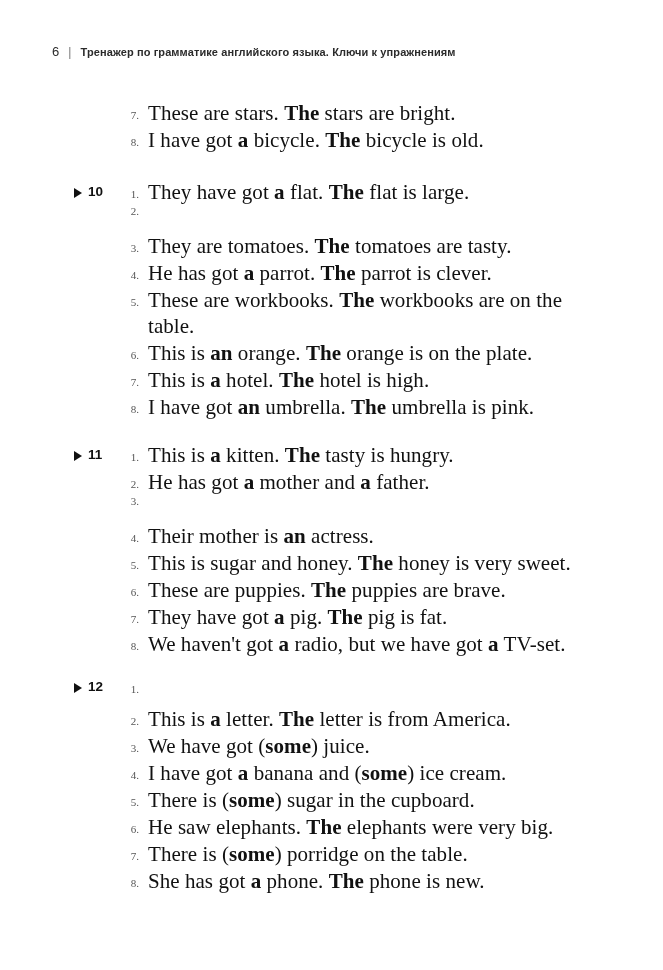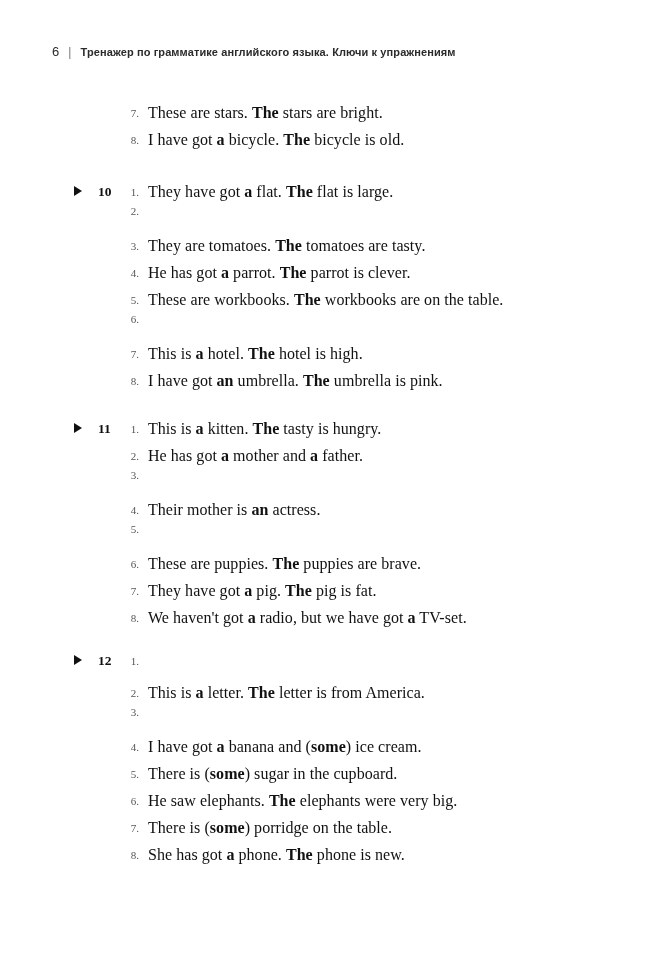--- a/index.html
+++ b/index.html
@@ -69,26 +69,25 @@
     align-items: baseline;
     min-height: 26px;
     margin-bottom: 1px;
   }
 
   
   .marker {
     width: 72px;
     flex: 0 0 72px;
     display: flex;
-    align-items: center;
+    align-items: flex-end;
     justify-content: flex-start;
     padding-left: 22px;
     box-sizing: border-box;
-    font-family: Liberation Serif, serif;
-    gap: 10px;
+    font-family: Liberation Sans, sans-serif;
   }
   .marker .tri {
     display: inline-block;
     width: 0;
     height: 0;
     border-left: 8px solid #111;
     border-top: 5px solid transparent;
     border-bottom: 5px solid transparent;
     margin-right: 6px;
     position: relative;
@@ -108,21 +107,21 @@
     font-family: "Liberation Serif", serif;
     font-size: 11px;
     color: #555;
     padding-right: 9px;
     box-sizing: border-box;
     position: relative;
     top: -1px;
   }
 
   .text {
-    font-size: 16px;
+    font-size: 21px;
     line-height: 26px;
     color: #111;
     letter-spacing: 0.05px;
   }
   .text b {
     font-weight: bold;
   }
 </style>
 </head>
 <body>
@@ -172,20 +171,21 @@
           <div class="text"><span>He has got </span><b>a</b><span> parrot. </span><b>The</b><span> parrot is clever.</span></div>
         </div>
         <div class="item">
           <div class="marker"></div>
           <div class="num">5.</div>
           <div class="text"><span>These are workbooks. </span><b>The</b><span> workbooks are on the table.</span></div>
         </div>
         <div class="item">
           <div class="marker"></div>
           <div class="num">6.</div>
+          <div class="text"><span>This is </span><b>an</b><span> orange. </span><b>The</b><span> orange is on the plate.</span></div>
         </div>
         <div class="item">
           <div class="marker"></div>
           <div class="num">7.</div>
           <div class="text"><span>This is </span><b>a</b><span> hotel. </span><b>The</b><span> hotel is high.</span></div>
         </div>
         <div class="item">
           <div class="marker"></div>
           <div class="num">8.</div>
           <div class="text"><span>I have got </span><b>an</b><span> umbrella. </span><b>The</b><span> umbrella is pink.</span></div>
@@ -210,20 +210,21 @@
           <div class="num">3.</div>
         </div>
         <div class="item">
           <div class="marker"></div>
           <div class="num">4.</div>
           <div class="text"><span>Their mother is </span><b>an</b><span> actress.</span></div>
         </div>
         <div class="item">
           <div class="marker"></div>
           <div class="num">5.</div>
+          <div class="text"><span>This is sugar and honey. </span><b>The</b><span> honey is very sweet.</span></div>
         </div>
         <div class="item">
           <div class="marker"></div>
           <div class="num">6.</div>
           <div class="text"><span>These are puppies. </span><b>The</b><span> puppies are brave.</span></div>
         </div>
         <div class="item">
           <div class="marker"></div>
           <div class="num">7.</div>
           <div class="text"><span>They have got </span><b>a</b><span> pig. </span><b>The</b><span> pig is fat.</span></div>
@@ -243,20 +244,21 @@
           <div class="num">1.</div>
         </div>
         <div class="item">
           <div class="marker"></div>
           <div class="num">2.</div>
           <div class="text"><span>This is </span><b>a</b><span> letter. </span><b>The</b><span> letter is from America.</span></div>
         </div>
         <div class="item">
           <div class="marker"></div>
           <div class="num">3.</div>
+          <div class="text"><span>We have got (</span><b>some</b><span>) juice.</span></div>
         </div>
         <div class="item">
           <div class="marker"></div>
           <div class="num">4.</div>
           <div class="text"><span>I have got </span><b>a</b><span> banana and (</span><b>some</b><span>) ice cream.</span></div>
         </div>
         <div class="item">
           <div class="marker"></div>
           <div class="num">5.</div>
           <div class="text"><span>There is (</span><b>some</b><span>) sugar in the cupboard.</span></div>

